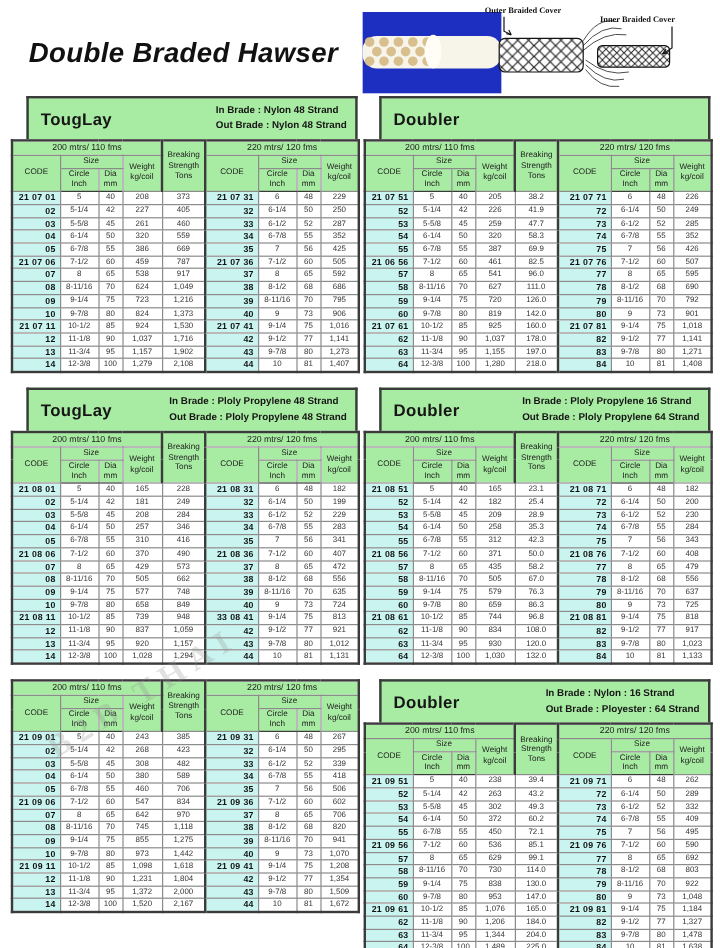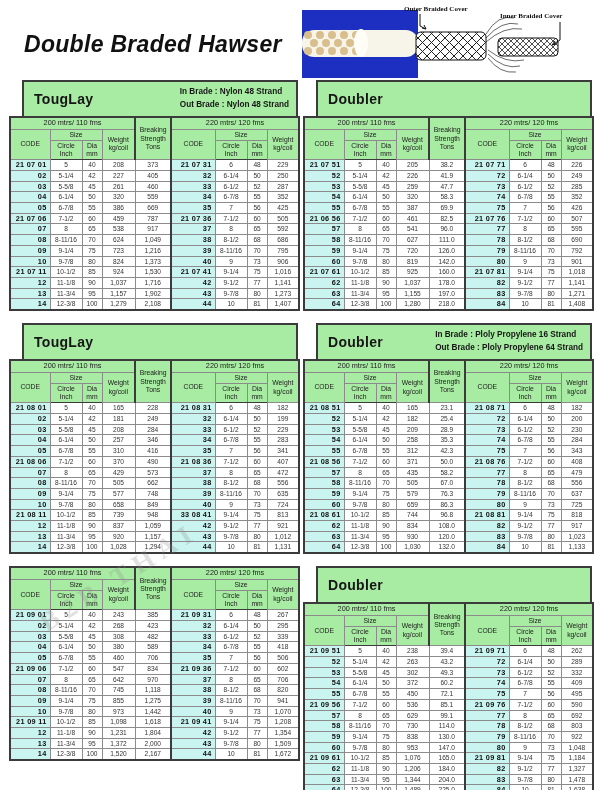--- a/index.html
+++ b/index.html
@@ -512,20 +512,24 @@
             <td>10</td>
             <td>81</td>
             <td>1,408</td>
           </tr>
         </tbody>
   </table>
 </section>
   <section class="block">
   <div class="bhead">
     <span class="bname">TougLay</span>
+    <div class="brade">
+      <div>In Brade : Ploly Propylene 48 Strand</div>
+      <div>Out Brade : Ploly Propylene 48 Strand</div>
+    </div>
   </div>
   <table class="spec">
     <colgroup>
       <col style="width:40px">
           <col style="width:32px">
           <col style="width:20px">
           <col style="width:33px">
       <col style="width:36px">
       <col style="width:44px">
           <col style="width:32px">
@@ -1098,20 +1102,24 @@
             <td>10</td>
             <td>81</td>
             <td>1,672</td>
           </tr>
         </tbody>
   </table>
 </section>
   <section class="block">
   <div class="bhead">
     <span class="bname">Doubler</span>
+    <div class="brade">
+      <div>In Brade : Nylon : 16 Strand</div>
+      <div>Out Brade : Ployester : 64 Strand</div>
+    </div>
   </div>
   <table class="spec">
     <colgroup>
       <col style="width:40px">
           <col style="width:32px">
           <col style="width:20px">
           <col style="width:33px">
       <col style="width:36px">
       <col style="width:44px">
           <col style="width:32px">

